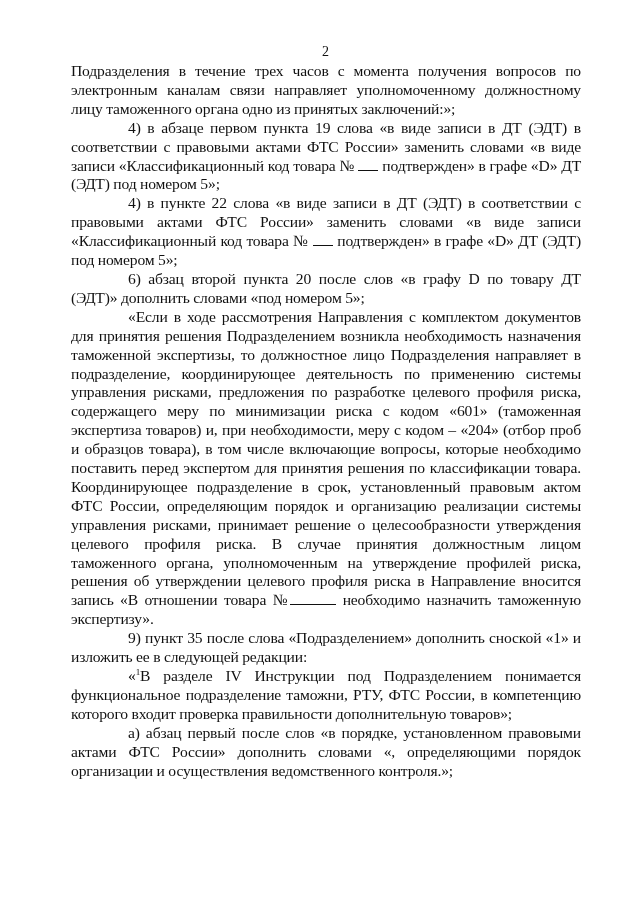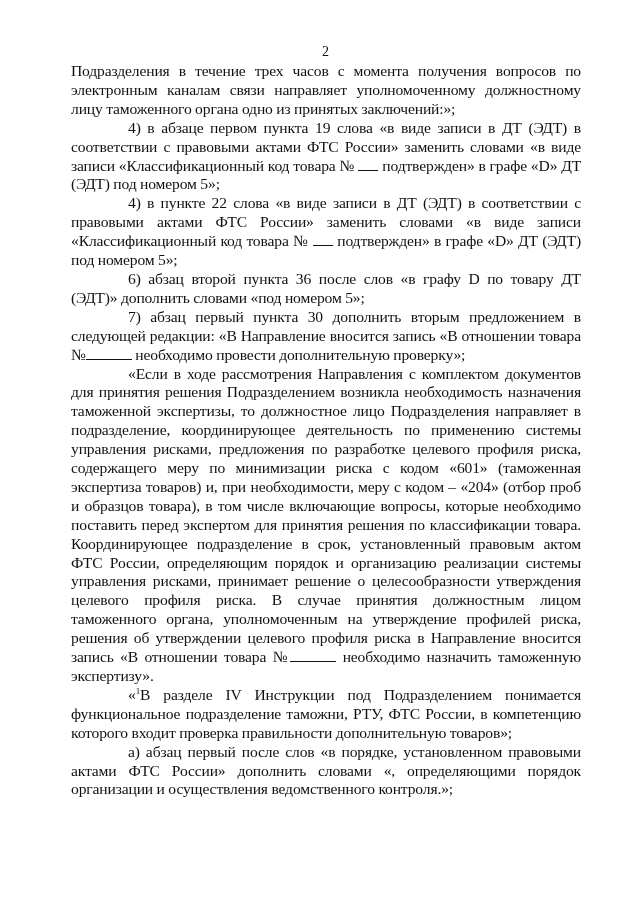--- a/index.html
+++ b/index.html
@@ -63,27 +63,27 @@
 <div class="page-number">2</div>
 
 <div class="content">
 
   <p>Подразделения в течение трех часов с момента получения вопросов по электронным каналам связи направляет уполномоченному должностному лицу таможенного органа одно из принятых заключений:»;</p>
 
   <p class="indent"><span>4) в абзаце первом пункта 19 слова «в виде записи в ДТ (ЭДТ) в соответствии с правовыми актами ФТС России» заменить словами «в виде записи «Классификационный код товара № </span><span class="blank short"></span><span> подтвержден» в графе «D» ДТ (ЭДТ) под номером 5»;</span></p>
 
   <p class="indent"><span>4) в пункте 22 слова «в виде записи в ДТ (ЭДТ) в соответствии с правовыми актами ФТС России» заменить словами «в виде записи «Классификационный код товара № </span><span class="blank short"></span><span> подтвержден» в графе «D» ДТ (ЭДТ) под номером 5»;</span></p>
 
-  <p class="indent">6) абзац второй пункта 36 после слов «в графу D по товару ДТ (ЭДТ)» дополнить словами «под номером 5»;</p>
+  <p class="indent">6) абзац второй пункта 20 после слов «в графу D по товару ДТ (ЭДТ)» дополнить словами «под номером 5»;</p>
 
-  <p class="indent"><span>7) абзац первый пункта 30 дополнить вторым предложением в следующей редакции: «В Направление вносится запись «В отношении товара №</span><span class="blank long"></span><span> необходимо провести дополнительную проверку»;</span></p>
 
 
   <p class="indent"><span>«Если в ходе рассмотрения Направления с комплектом документов для принятия решения Подразделением возникла необходимость назначения таможенной экспертизы, то должностное лицо Подразделения направляет в подразделение, координирующее деятельность по применению системы управления рисками, предложения по разработке целевого профиля риска, содержащего меру по минимизации риска с кодом «601» (таможенная экспертиза товаров) и, при необходимости, меру с кодом – «204» (отбор проб и образцов товара), в том числе включающие вопросы, которые необходимо поставить перед экспертом для принятия решения по классификации товара. Координирующее подразделение в срок, установленный правовым актом ФТС России, определяющим порядок и организацию реализации системы управления рисками, принимает решение о целесообразности утверждения целевого профиля риска. В случае принятия должностным лицом таможенного органа, уполномоченным на утверждение профилей риска, решения об утверждении целевого профиля риска в Направление вносится запись «В отношении товара №</span><span class="blank long"></span><span> необходимо назначить таможенную экспертизу».</span></p>
 
 
+  <p class="indent">9) пункт 35 после слова «Подразделением» дополнить сноской «1» и изложить ее в следующей редакции:</p>
 
   <p class="indent"><span>«</span><sup>1</sup><span>В разделе  IV Инструкции под Подразделением понимается функциональное подразделение таможни, РТУ, ФТС России, в компетенцию которого входит проверка правильности дополнительную товаров»;</span></p>
 
 
   <p class="indent">а) абзац первый после слов «в порядке, установленном правовыми актами ФТС России» дополнить словами «, определяющими порядок организации и осуществления ведомственного контроля.»;</p>
 
 </div>
 
 </body></html>

